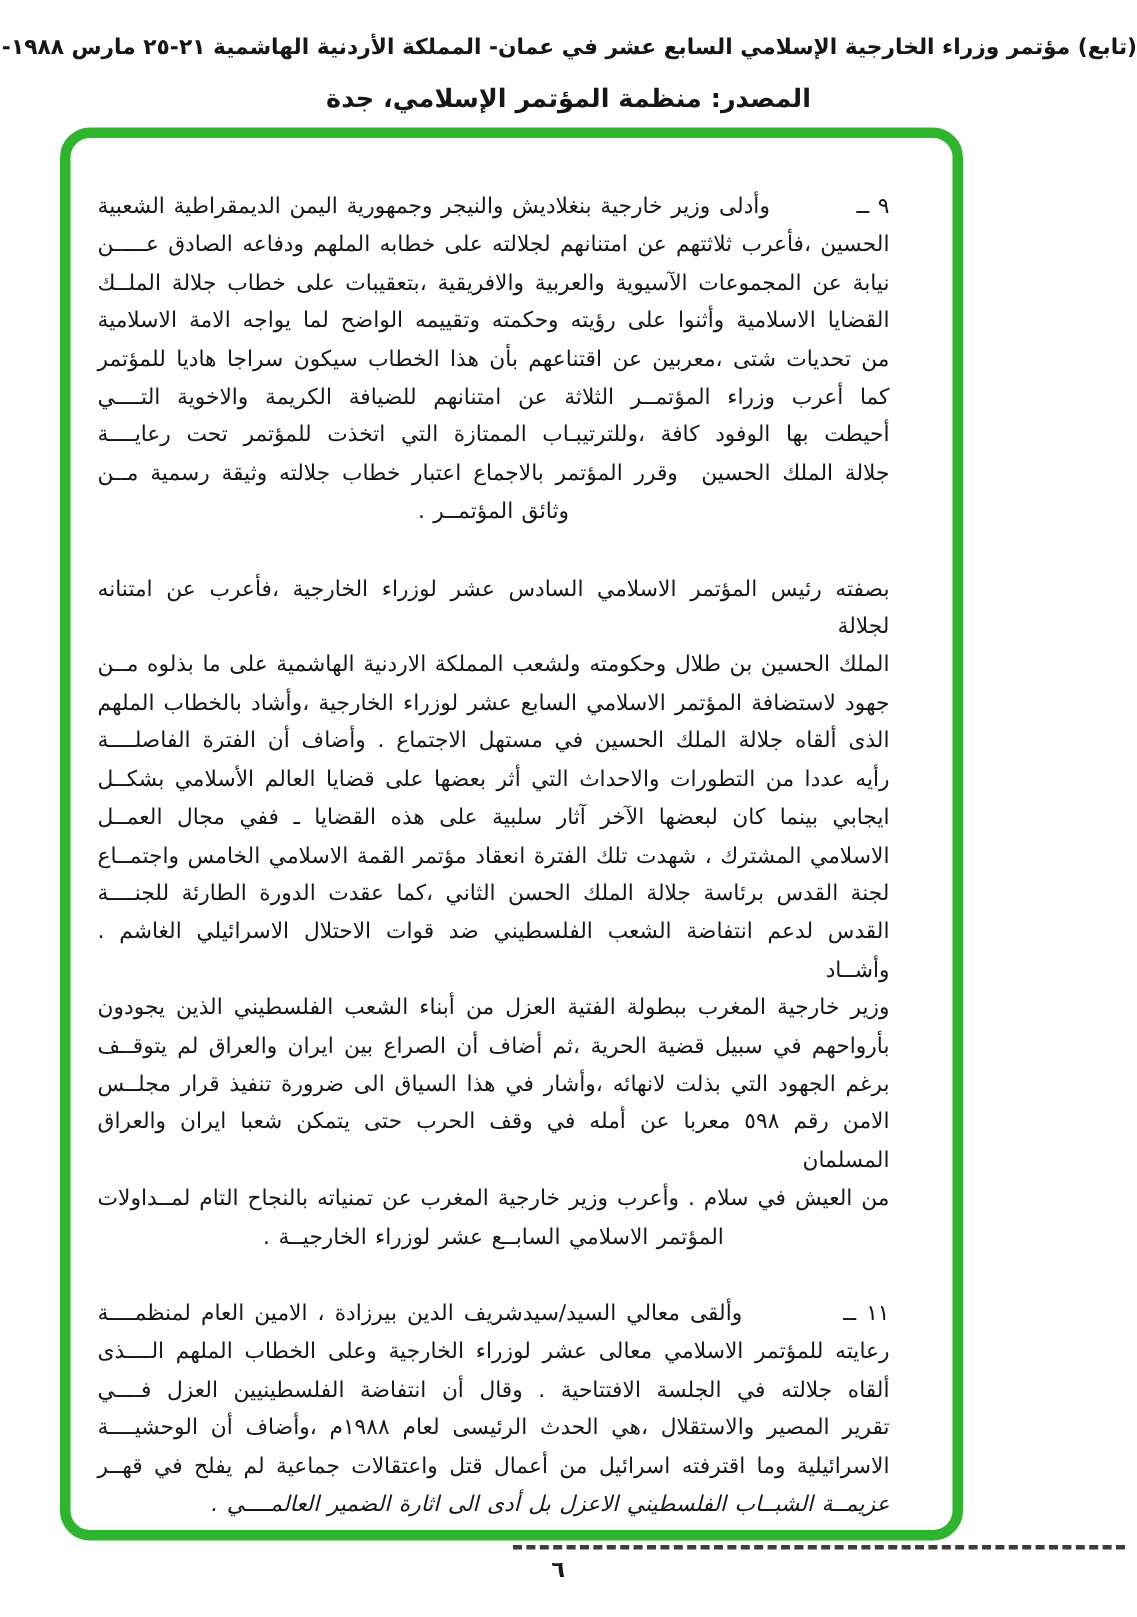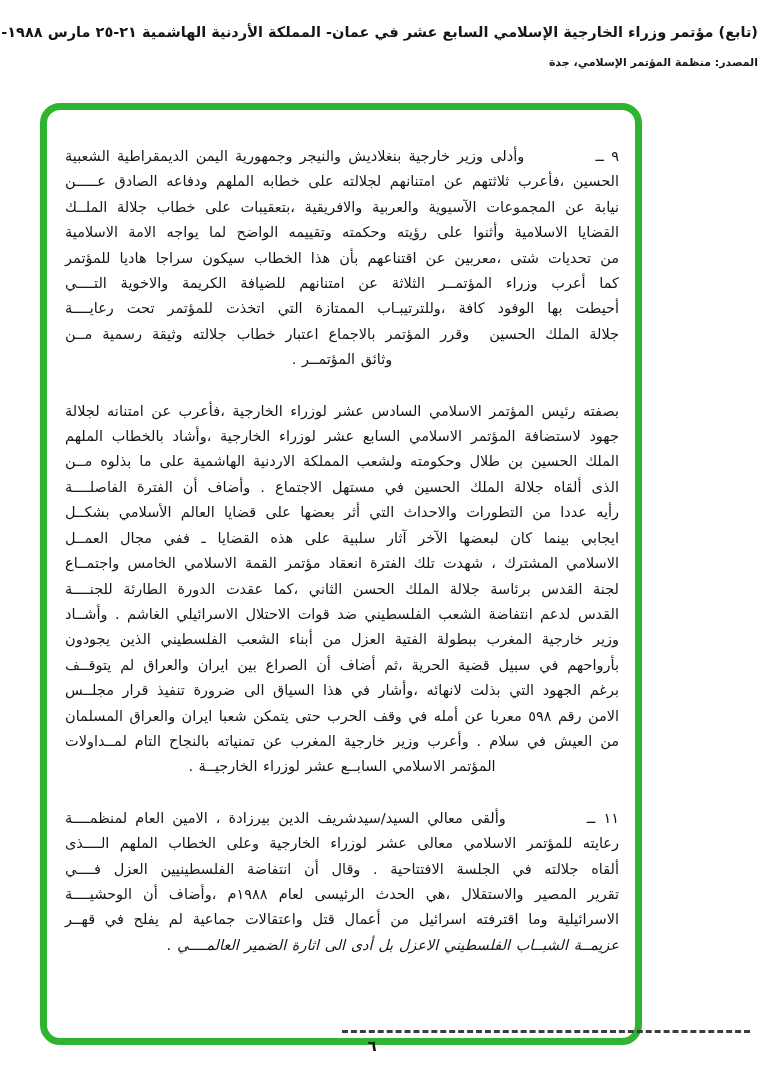--- a/index.html
+++ b/index.html
@@ -15,33 +15,33 @@
   .doc-header{
     position:absolute;top:24px;left:0;right:0;
     text-align:center;
     font-weight:bold;
     font-size:14.5px;
     white-space:nowrap;
     letter-spacing:0;
   }
   .doc-source{
     position:absolute;top:56px;left:0;right:0;
+    text-align:center;
     font-weight:bold;
-    font-size:11px;
+    font-size:17px;
   }
   .green-frame{
     position:absolute;
     left:40px;top:85px;
     width:602px;height:942px;
     box-sizing:border-box;
     border:7px solid var(--frame-green,#2eb42e);
     border-radius:20px;
-    padding:34px 16px 0 18px;
+    padding:34px 42px 0 18px;
     background:#ffffff;
-    margin-top:18px;
   }
   .para{margin:0 0 26px 0;}
   .line{
     font-size:14.5px;
     line-height:25.4px;
     text-align:justify;
     text-align-last:justify;
     word-spacing:1px;
   }
   .line.align-center{text-align-last:center;}
@@ -77,22 +77,22 @@
           <div class="line">نيابة عن المجموعات الآسيوية والعربية والافريقية ،بتعقيبات على خطاب جلالة الملــك</div>
           <div class="line">القضايا الاسلامية وأثنوا على رؤيته وحكمته وتقييمه الواضح لما يواجه الامة الاسلامية</div>
           <div class="line">من تحديات شتى ،معربين عن اقتناعهم بأن هذا الخطاب سيكون سراجا هاديا للمؤتمر</div>
           <div class="line">كما أعرب وزراء المؤتمــر الثلاثة عن امتنانهم للضيافة الكريمة والاخوية التــــي</div>
           <div class="line">أحيطت بها الوفود كافة ،وللترتيبـاب الممتازة التي اتخذت للمؤتمر تحت رعايــــة</div>
           <div class="line">جلالة الملك الحسين&nbsp;&nbsp;وقرر المؤتمر بالاجماع اعتبار خطاب جلالته وثيقة رسمية مــن</div>
           <div class="line align-center">وثائق المؤتمــر .</div>
         </div>
         <div class="para">
           <div class="line">بصفته رئيس المؤتمر الاسلامي السادس عشر لوزراء الخارجية ،فأعرب عن امتنانه لجلالة</div>
+          <div class="line">الملك الحسين بن طلال وحكومته ولشعب المملكة الاردنية الهاشمية على ما بذلوه مــن</div>
           <div class="line">جهود لاستضافة المؤتمر الاسلامي السابع عشر لوزراء الخارجية ،وأشاد بالخطاب الملهم</div>
-          <div class="line">الملك الحسين بن طلال وحكومته ولشعب المملكة الاردنية الهاشمية على ما بذلوه مــن</div>
           <div class="line">الذى ألقاه جلالة الملك الحسين في مستهل الاجتماع . وأضاف أن الفترة الفاصلــــة</div>
           <div class="line">رأيه عددا من التطورات والاحداث التي أثر بعضها على قضايا العالم الأسلامي بشكــل</div>
           <div class="line">ايجابي بينما كان لبعضها الآخر آثار سلبية على هذه القضايا ـ ففي مجال العمــل</div>
           <div class="line">الاسلامي المشترك ، شهدت تلك الفترة انعقاد مؤتمر القمة الاسلامي الخامس واجتمــاع</div>
           <div class="line">لجنة القدس برئاسة جلالة الملك الحسن الثاني ،كما عقدت الدورة الطارئة للجنــــة</div>
           <div class="line">القدس لدعم انتفاضة الشعب الفلسطيني ضد قوات الاحتلال الاسرائيلي الغاشم . وأشــاد</div>
           <div class="line">وزير خارجية المغرب ببطولة الفتية العزل من أبناء الشعب الفلسطيني الذين يجودون</div>
           <div class="line">بأرواحهم في سبيل قضية الحرية ،ثم أضاف أن الصراع بين ايران والعراق لم يتوقــف</div>
           <div class="line">برغم الجهود التي بذلت لانهائه ،وأشار في هذا السياق الى ضرورة تنفيذ قرار مجلــس</div>
           <div class="line">الامن رقم ٥٩٨ معربا عن أمله في وقف الحرب حتى يتمكن شعبا ايران والعراق المسلمان</div>

